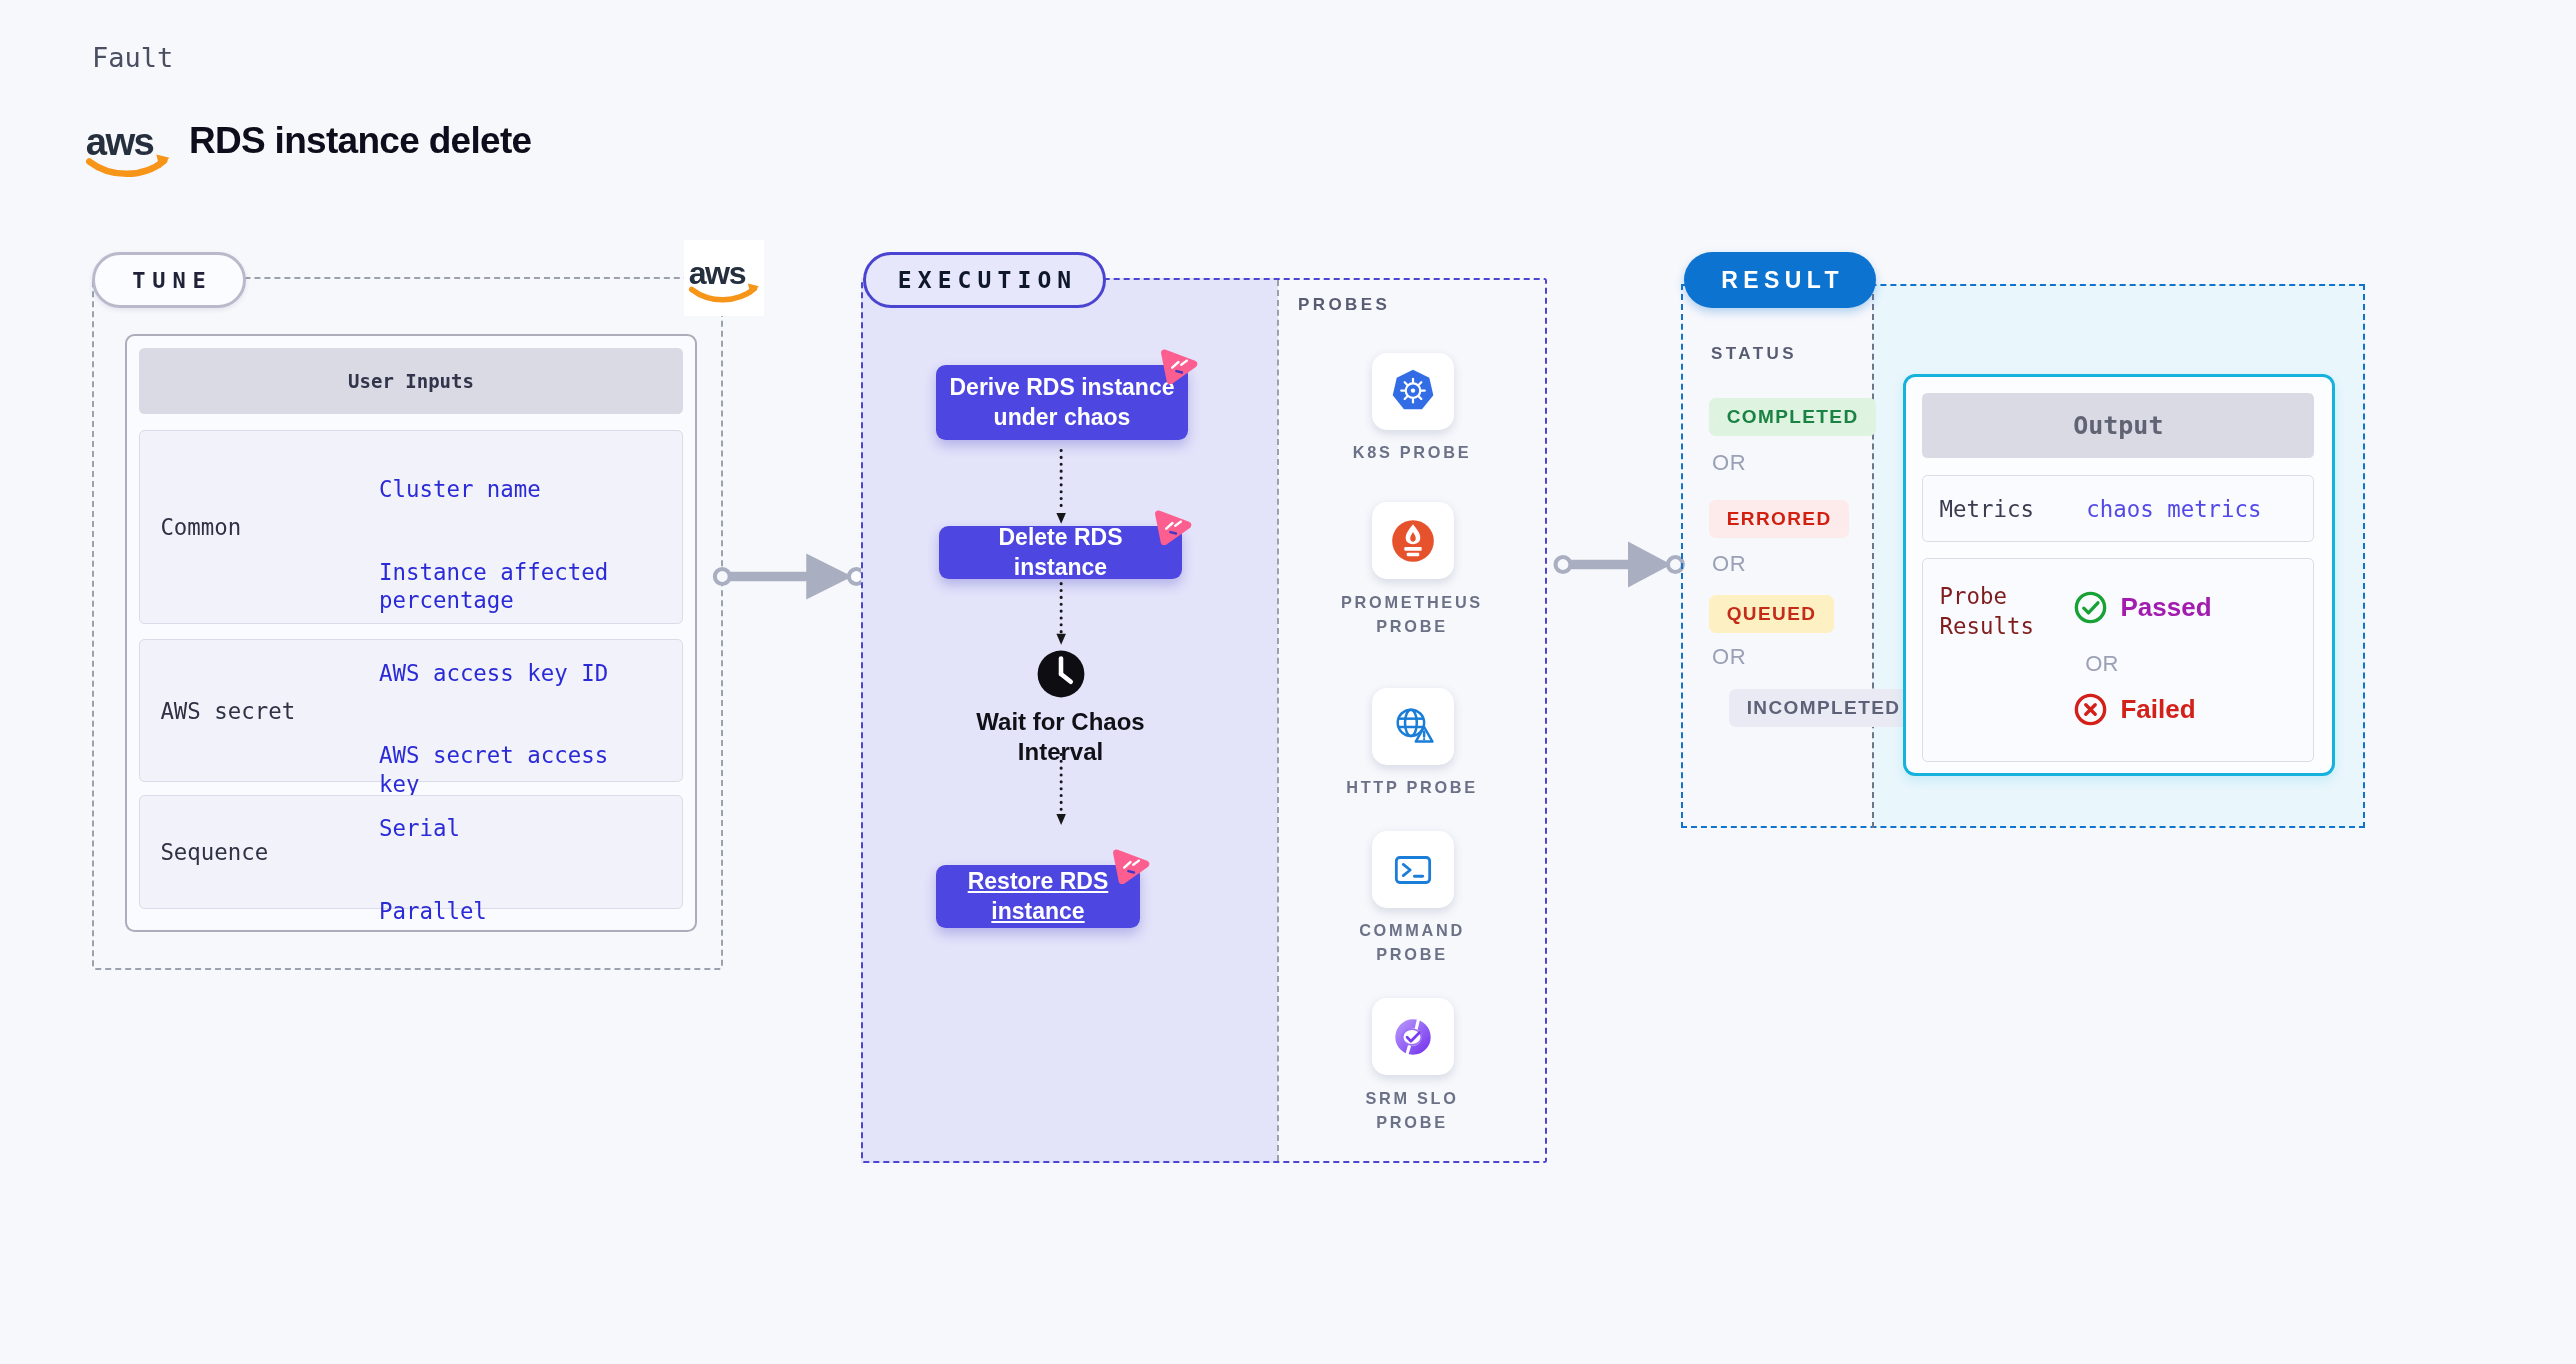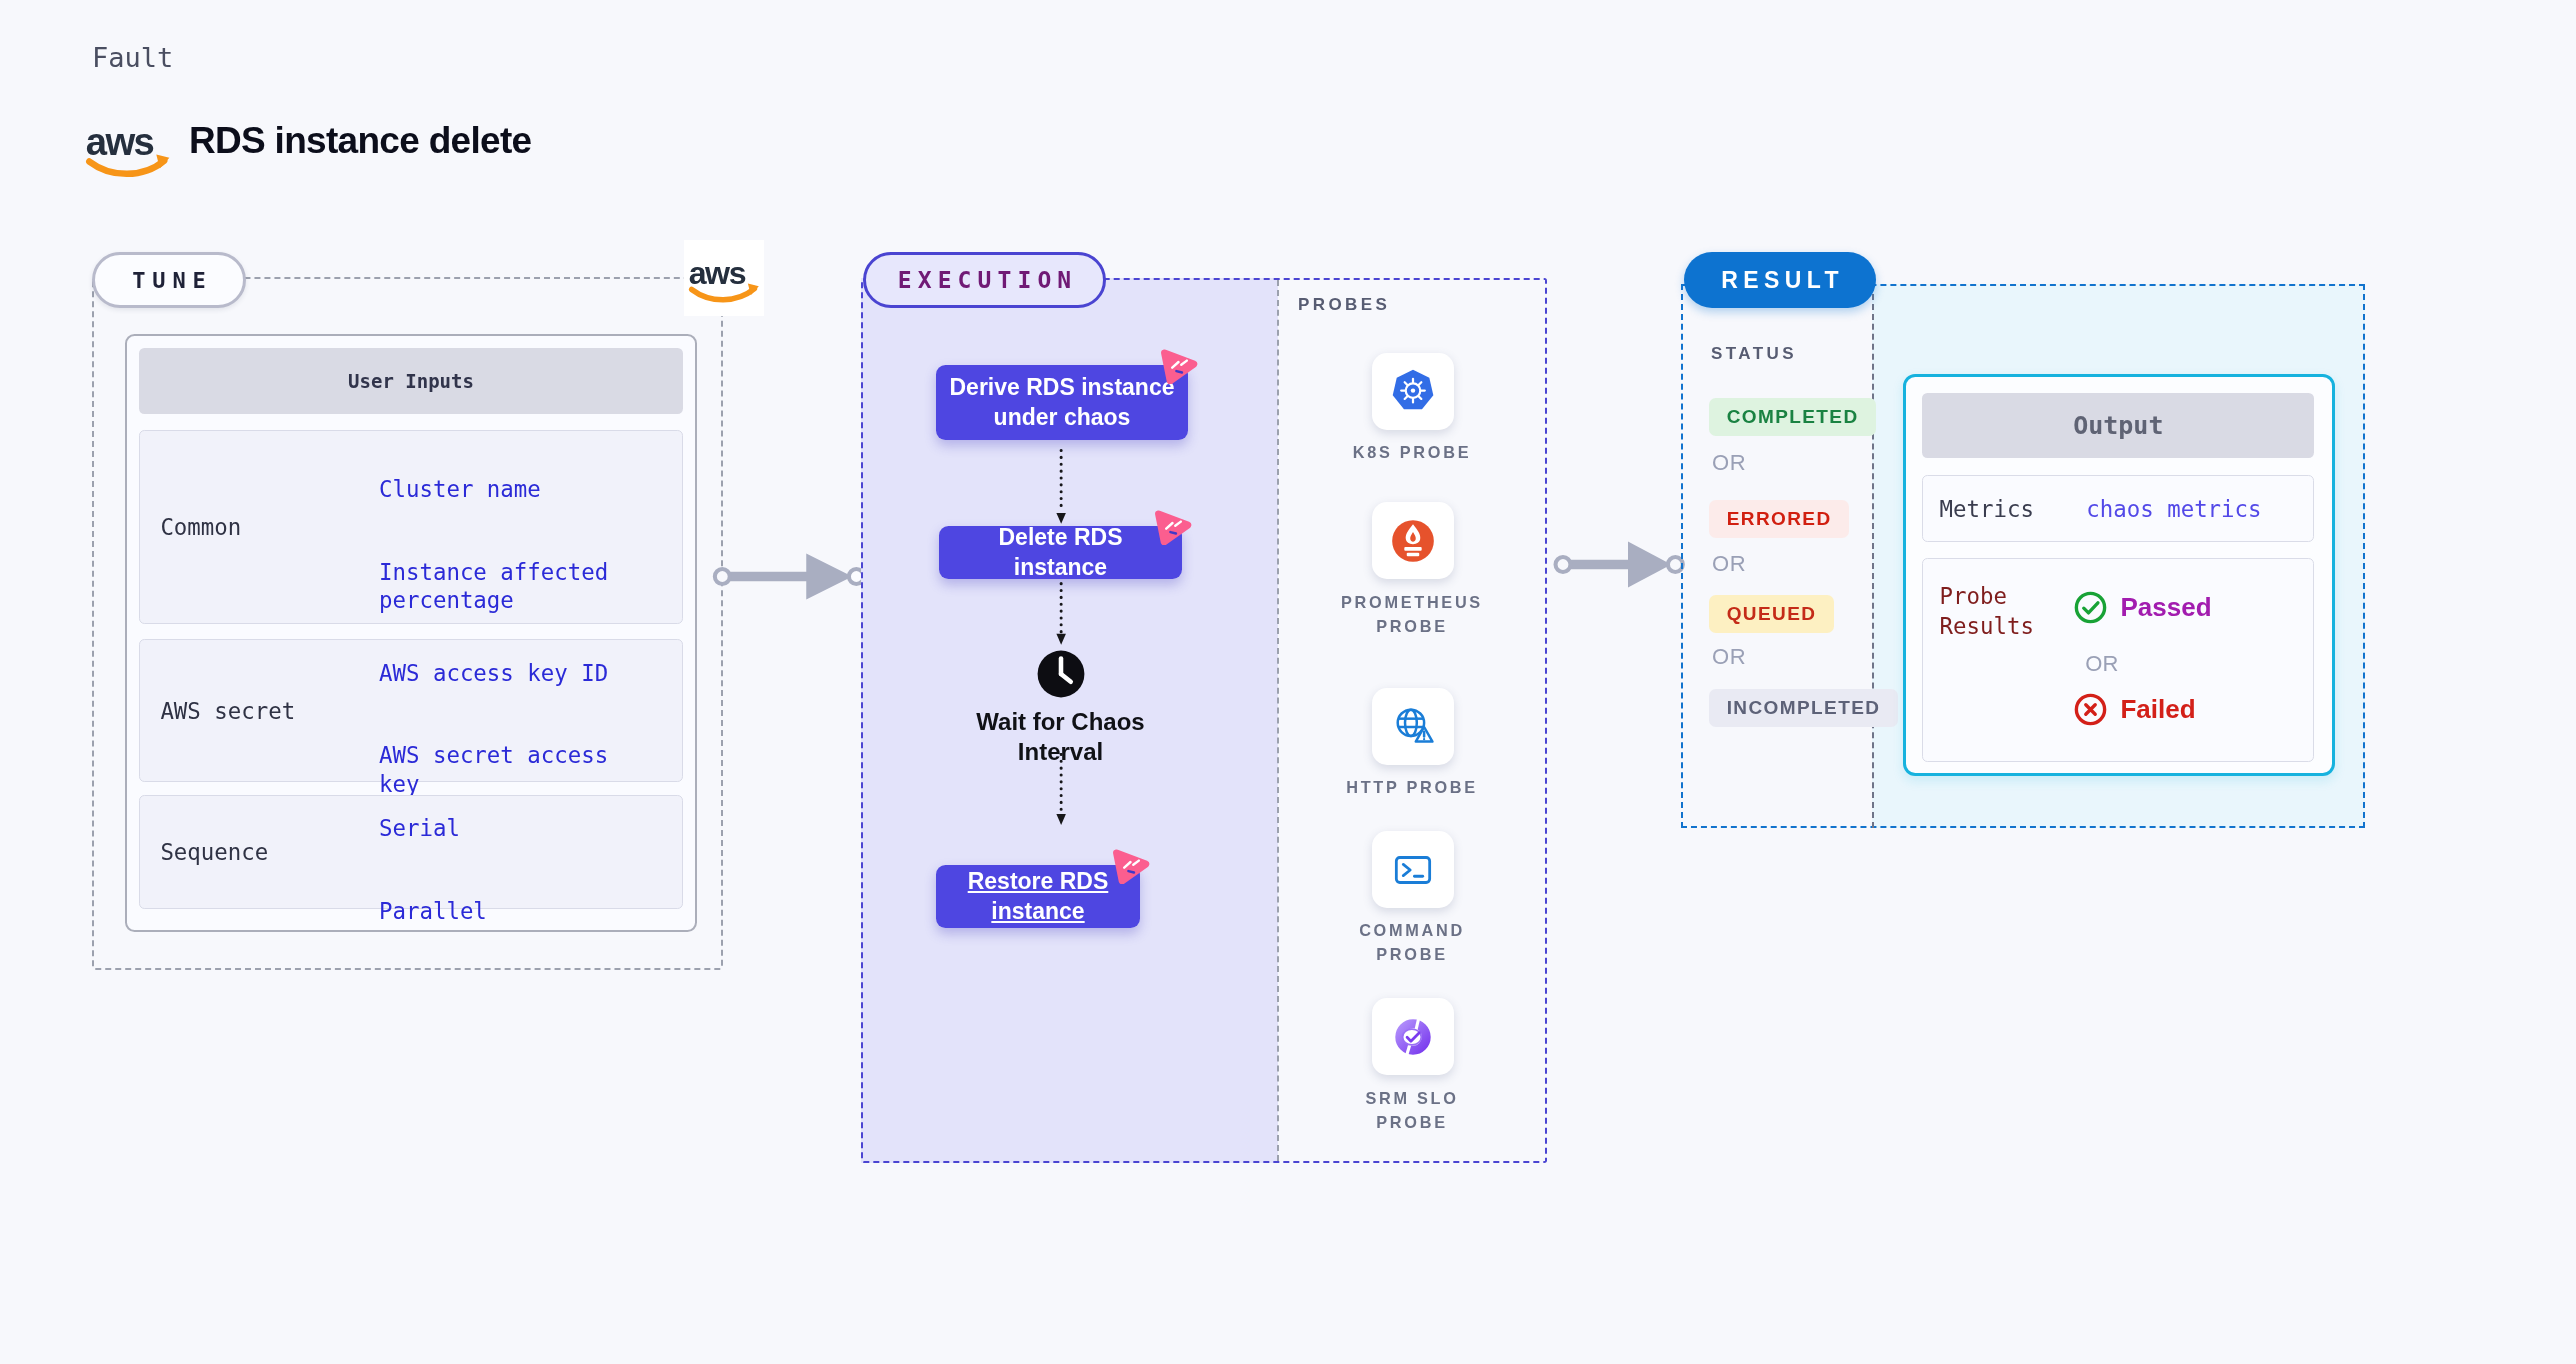--- a/index.html
+++ b/index.html
@@ -14,21 +14,21 @@
 
   
   .fault-label{left:92px;top:42px;font-size:27px;color:#4a4e61;}
   .page-title{left:189px;top:120px;font-size:37px;font-weight:800;color:#0c0e1b;letter-spacing:-0.7px;}
 
   
   .pill{display:flex;align-items:center;justify-content:center;border-radius:30px;box-sizing:border-box;}
   .tune-pill{left:92px;top:252px;width:154px;height:56px;background:#fbfcff;border:3.4px solid #b8bacb;
              font-weight:700;font-size:22px;letter-spacing:6.8px;color:#1f2238;text-indent:6.8px;box-shadow:0 2px 5.4px rgba(40,45,80,.10);text-align:center;}
   .exec-pill{left:863px;top:252px;width:243px;height:56px;background:#e7e7fc;border:3.4px solid #4a44d1;
-             font-weight:700;font-size:23px;letter-spacing:6.1px;color:#701a75;text-indent:6.1px;}
+             font-weight:700;font-size:23px;letter-spacing:6.1px;color:#0f172a;text-indent:6.1px;}
   .result-pill{left:1684px;top:252px;width:192px;height:56px;background:#0d73d0;
              font-weight:700;font-size:23px;letter-spacing:5.4px;color:#ffffff;text-indent:5.4px;box-shadow:0 4.1px 9.5px rgba(13,115,208,.30);}
 
   
   .tune-dash{left:92px;top:277px;width:627px;height:689px;border:2px dashed #9ca1ae;border-radius:2.7px;}
   .exec-panel{left:861px;top:278px;width:417px;height:885px;background:#e3e3fa;}
   .exec-dash{left:861px;top:278px;width:686px;height:885px;border:2px dashed #4b45d2;border-radius:2.7px;box-sizing:border-box;}
   .probes-divider{left:1277px;top:280px;height:881px;width:0;border-left:2px dashed #9ca1ae;}
   .result-cyan{left:1872px;top:284px;width:493px;height:544px;background:#e9f6fc;}
   .result-dash{left:1681px;top:284px;width:684px;height:544px;border:2px dashed #1273cd;box-sizing:border-box;}
@@ -276,21 +276,21 @@
 <div class="abs pill result-pill">RESULT</div>
 
 <div class="abs status-title" style="left:1711px;top:344px;">STATUS</div>
 
 <span class="sbadge" style="top: 398px; color: rgb(26, 130, 66); background: rgb(222, 243, 224);">COMPLETED</span>
 <span class="or" style="top:450px;">OR</span>
 <span class="sbadge" style="top: 500px; color: rgb(209, 31, 16); background: rgb(252, 235, 234);">ERRORED</span>
 <span class="or" style="top:551px;">OR</span>
 <span class="sbadge" style="top: 595px; color: rgb(196, 43, 24); background: rgb(253, 240, 194);">QUEUED</span>
 <span class="or" style="top:644px;">OR</span>
-<span class="sbadge" style="top: 689px; color: rgb(93, 98, 120); background: rgb(233, 234, 243);">INCOMPLETED</span>
+<span class="sbadge" style="top: 689px; color: rgb(93, 98, 120); background: rgb(233, 234, 243); margin-left: 20px;">INCOMPLETED</span>
 
 <div class="abs output-card">
   <div class="out-bar mono">Output</div>
 
   <div class="out-row" style="top:98px;height:67px;">
     <span class="metrics-label mono">Metrics</span>
     <span class="metrics-link mono">chaos metrics</span>
   </div>
 
   <div class="out-row" style="top:181px;height:204px;">

